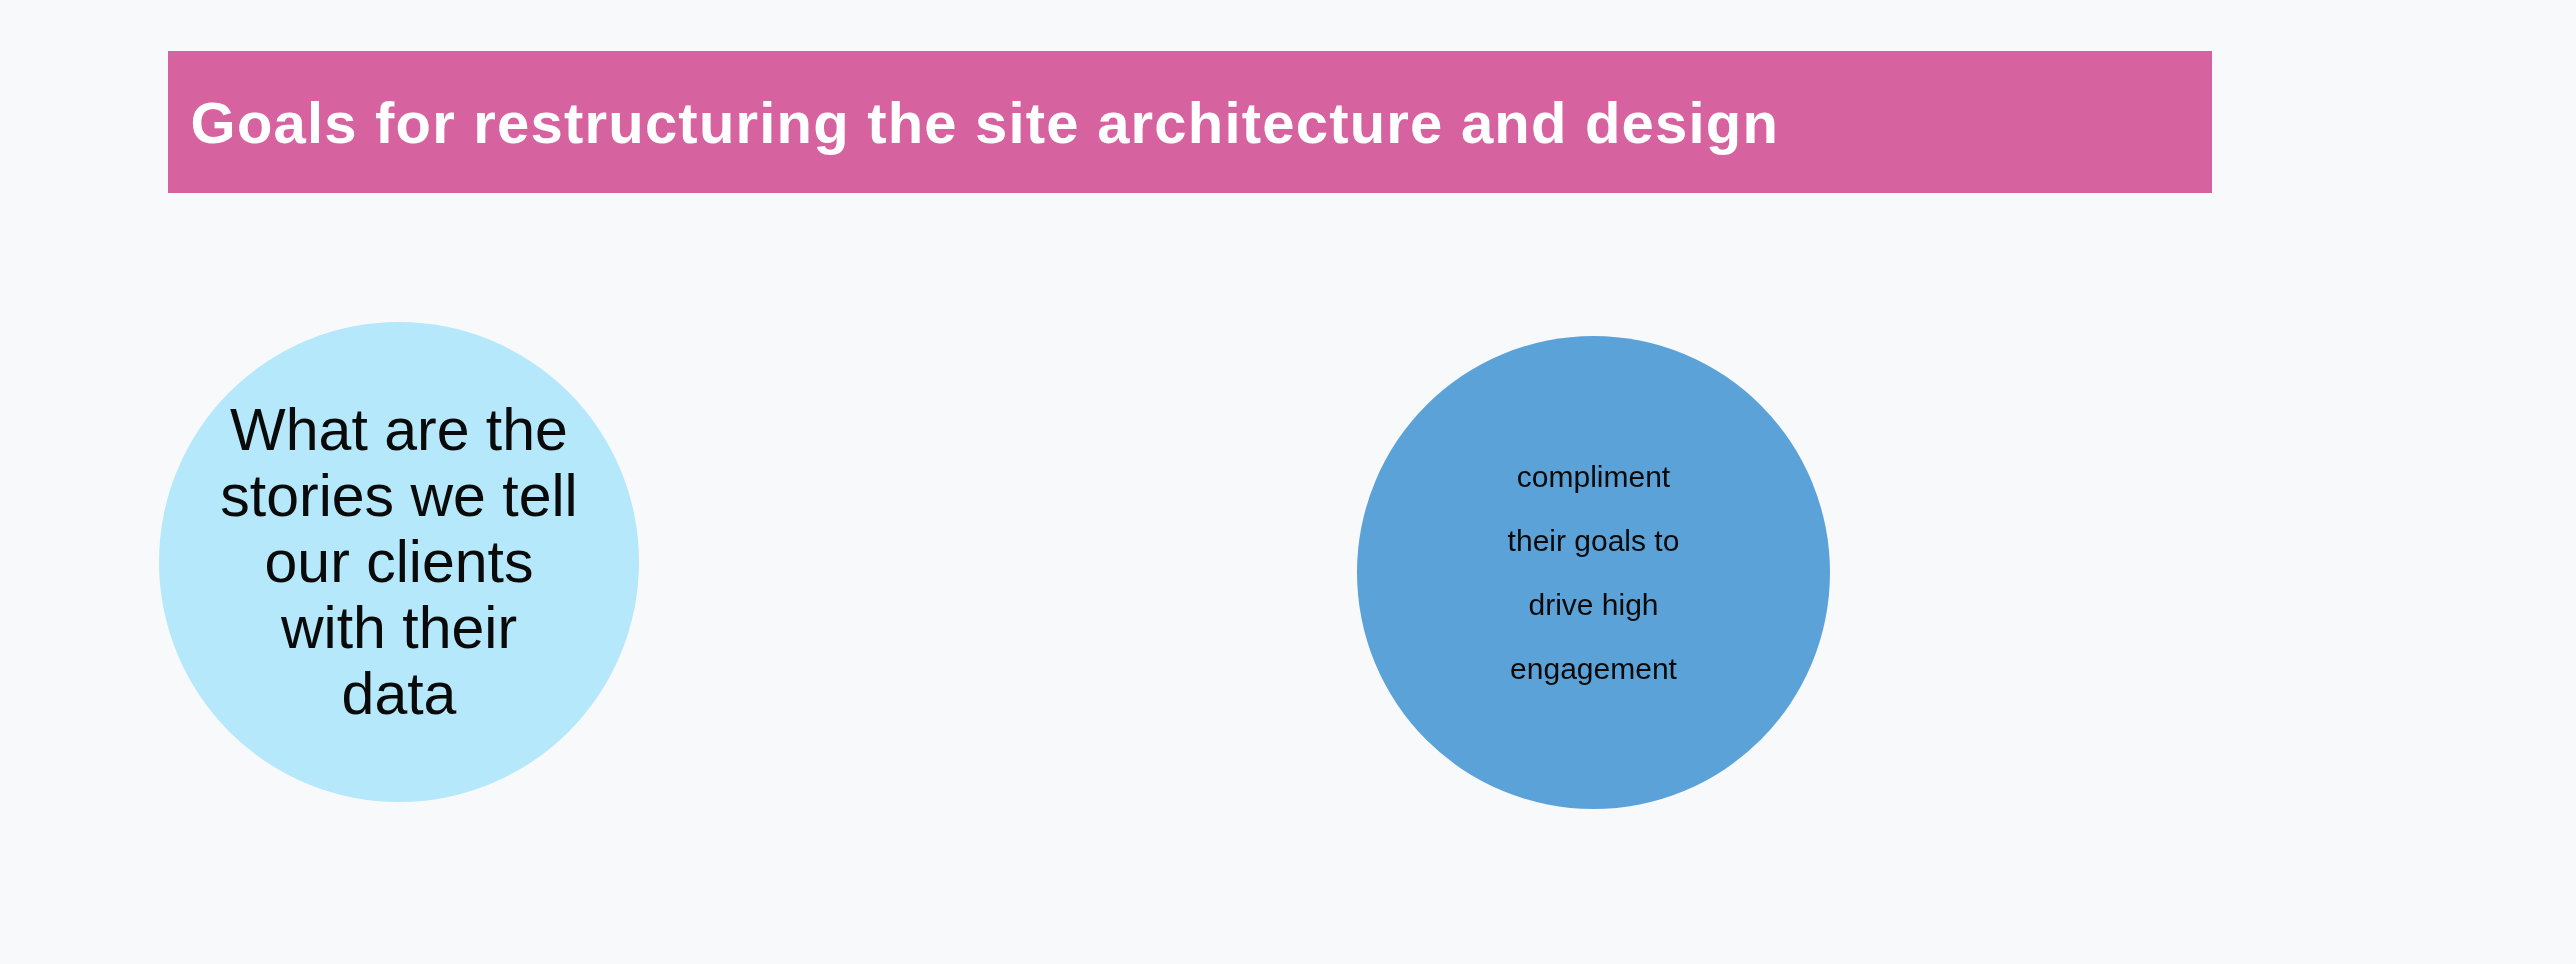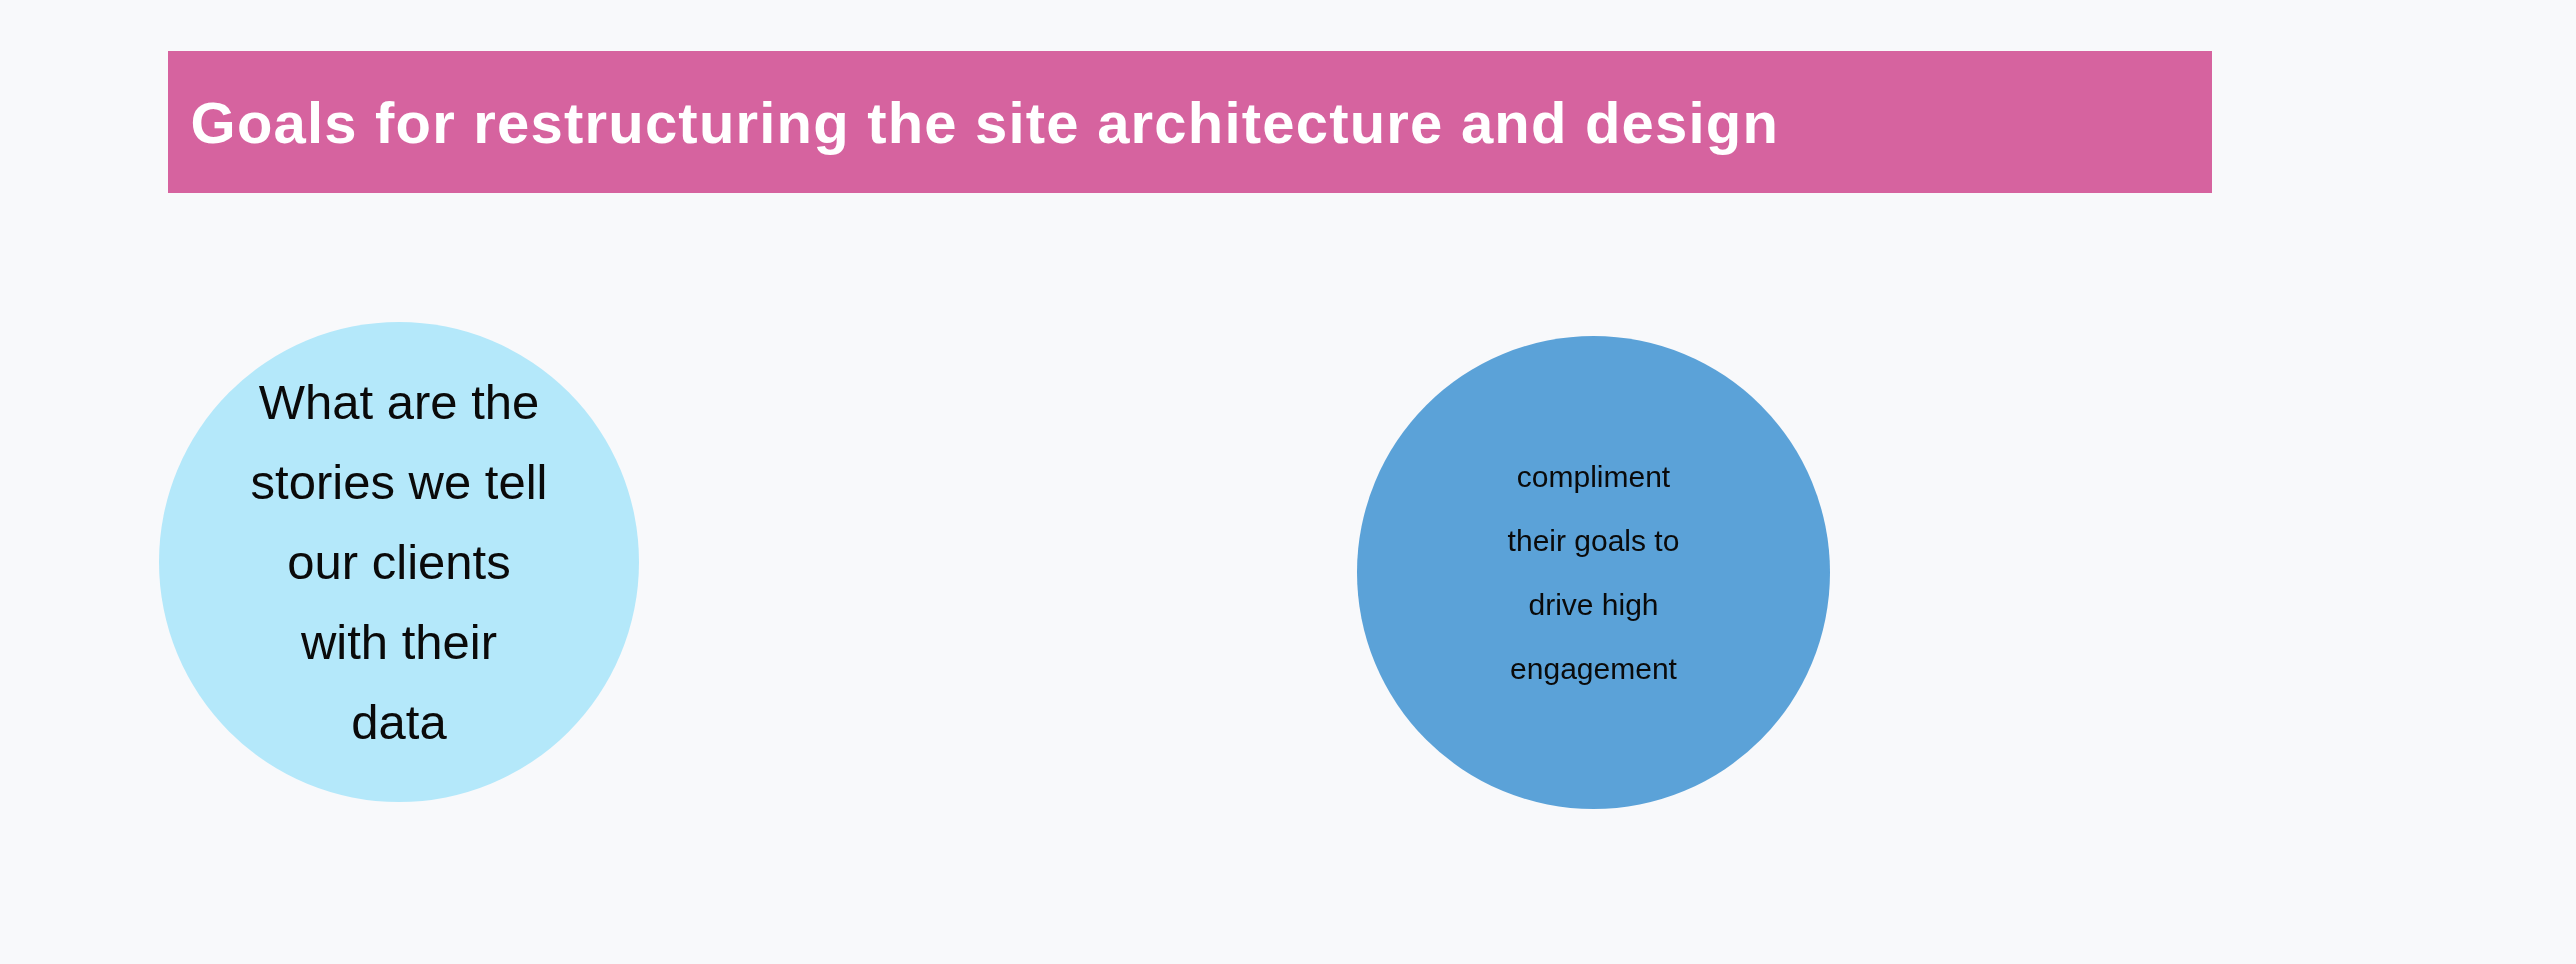--- a/index.html
+++ b/index.html
@@ -37,21 +37,21 @@
     display: flex;
     align-items: center;
     justify-content: center;
     text-align: center;
   }
   .circle-text {
     white-space: pre-line;
     font-weight: 400;
   }
   .c1 { left: 159px; top: 322px; width: 480px; height: 480px; }
-  .c1 .circle-text { font-size: 49px; line-height: 80px; }
+  .c1 .circle-text { font-size: 59px; line-height: 66px; }
   .c2 { left: 759px; top: 325px; width: 476px; height: 476px; }
   .c2 .circle-text { font-size: 40px; line-height: 57px; }
   .c3 { left: 1357px; top: 336px; width: 473px; height: 473px; }
   .c3 .circle-text { font-size: 30px; line-height: 64px; }
 </style>
 </head>
 <body>
 
 <div class="page" style="background-color: rgb(248, 249, 251);">
 

